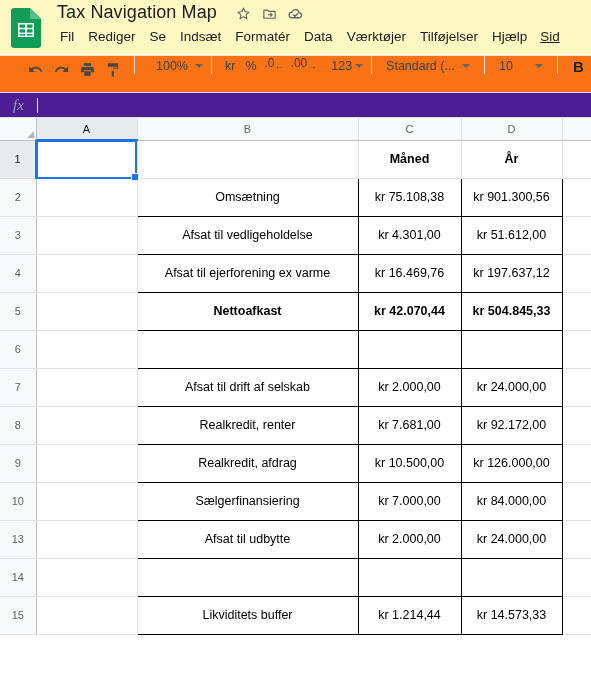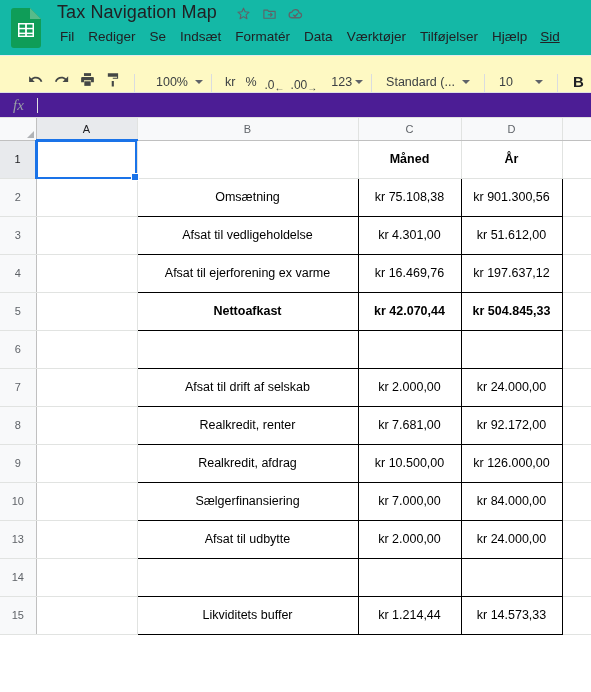--- a/index.html
+++ b/index.html
@@ -10,21 +10,21 @@
     overflow: hidden;
     background: #ffffff;
     font-family: "Liberation Sans", sans-serif;
     -webkit-font-smoothing: antialiased;
   }
 
   
   .titlebar {
     position: relative;
     height: 55px;
-    background: #14b8a6;
+    background: #fef9c3;
     padding: 0;
   }
   .logo {
     position: absolute;
     left: 11px; top: 8px;
     width: 30px; height: 40px;
   }
   .logo svg { display: block; }
 
   .doc-title {
@@ -77,23 +77,23 @@
     cursor: pointer;
   }
 
   
   .toolbar {
     position: relative;
     height: 38px;
     border-top: 1px solid #e8eaed;
     border-bottom: 1px solid #e0e0e0;
     display: flex;
-    align-items: flex-end;
+    align-items: flex-start;
     padding-left: 22px;
-    background: #fef9c3;
+    background: #f97316;
   }
   .tb-btn {
     width: 26px; height: 26px;
     display: inline-flex;
     align-items: center; justify-content: center;
     color: #444746;
     cursor: pointer;
     border-radius: 3px;
     flex: none;
   }

